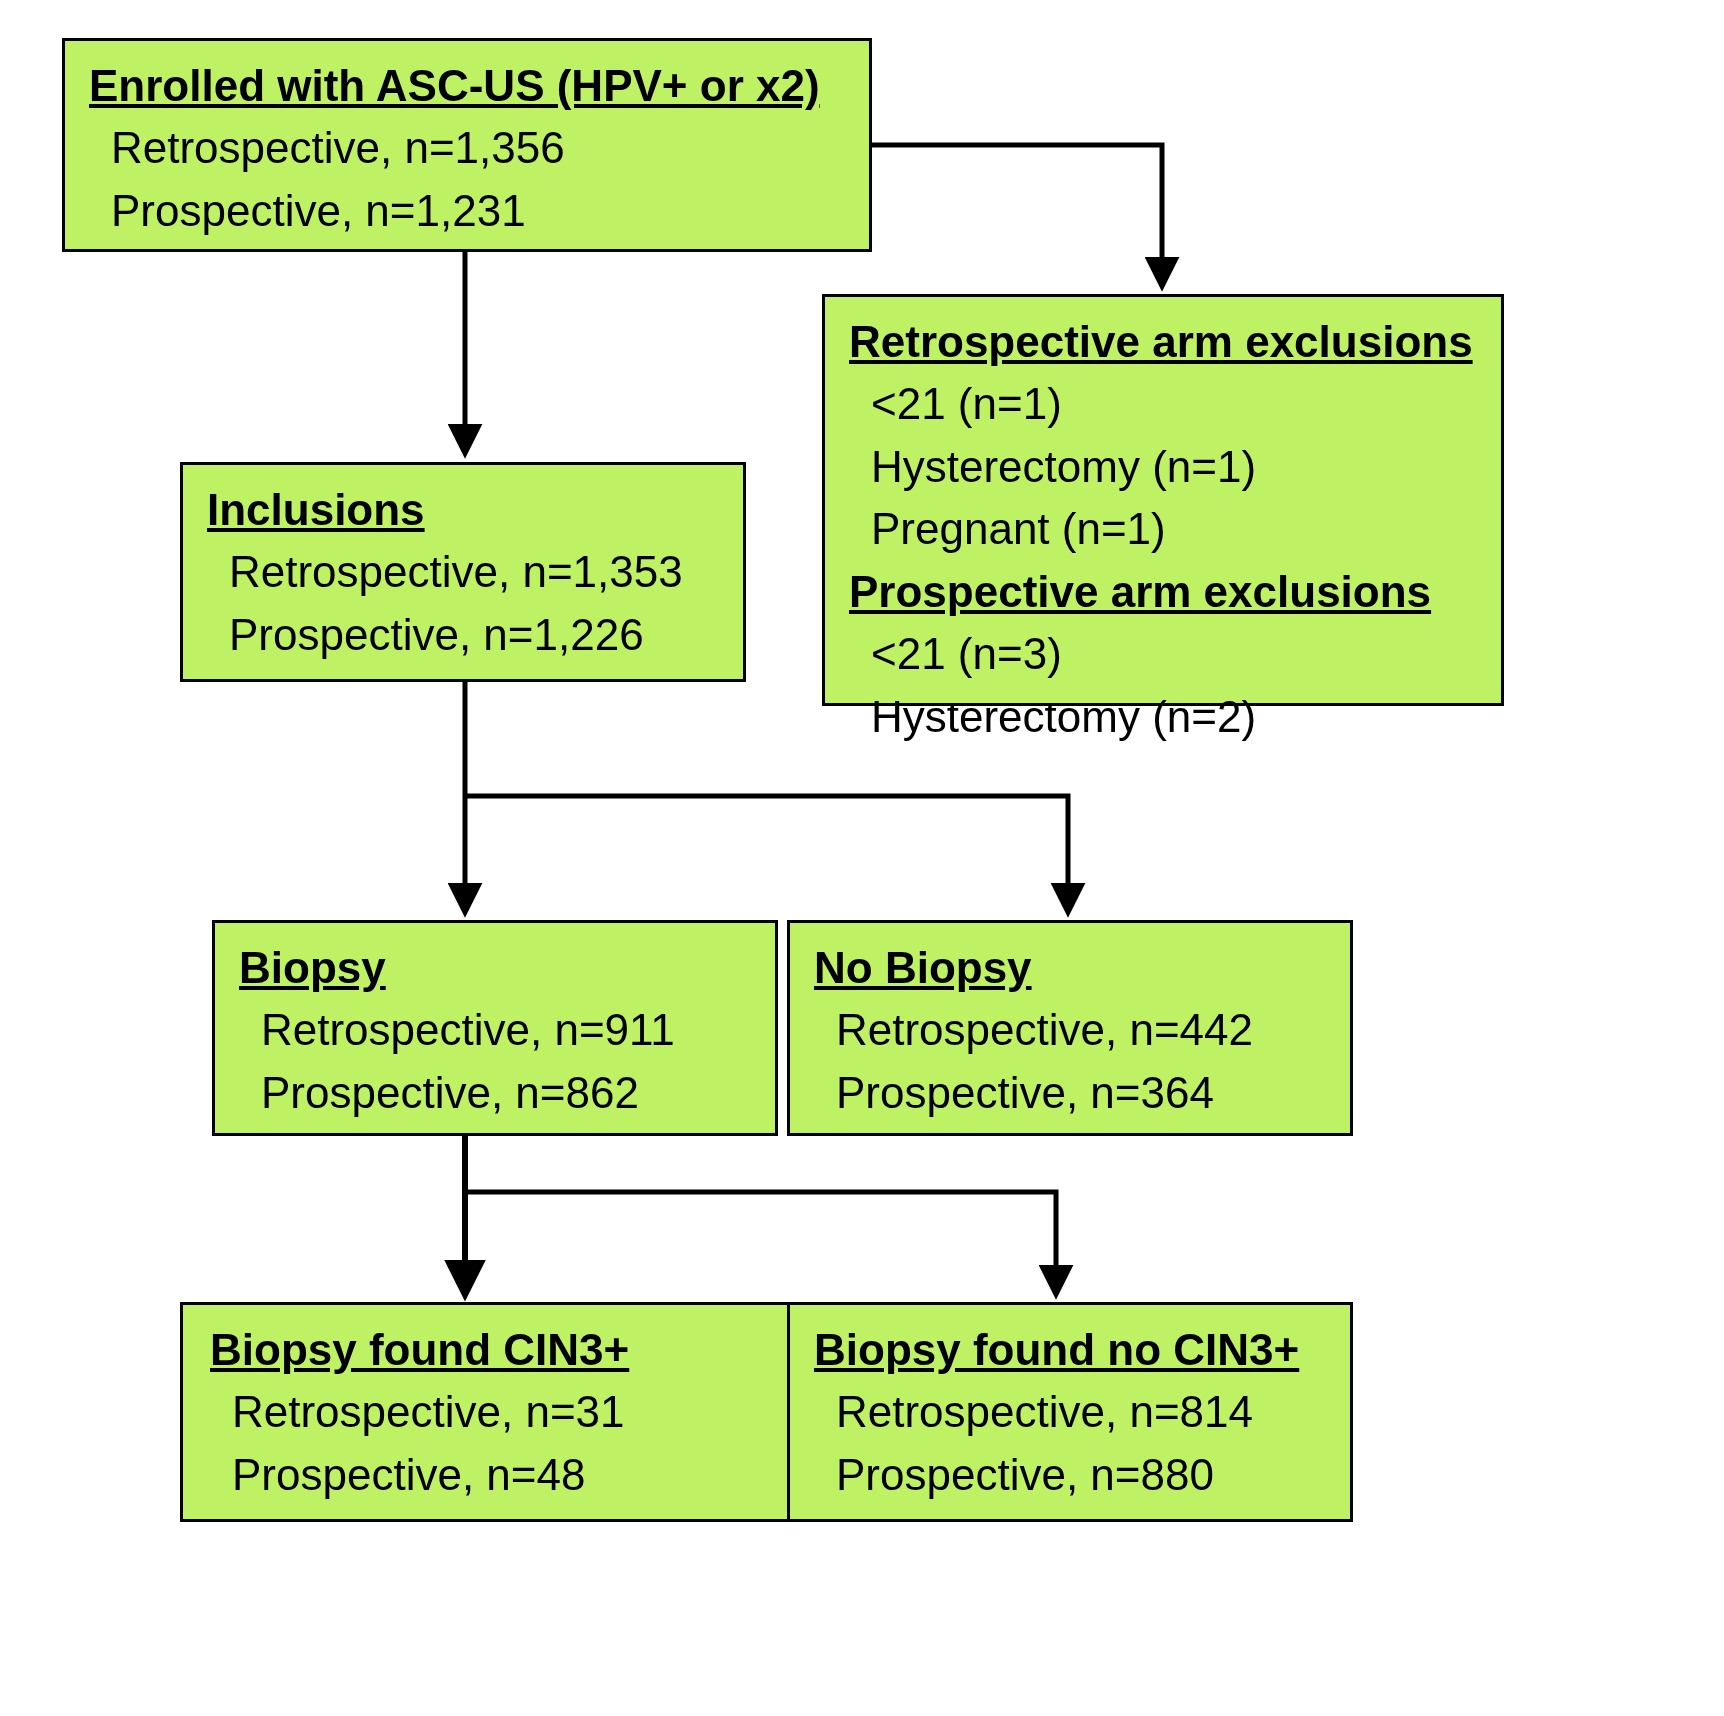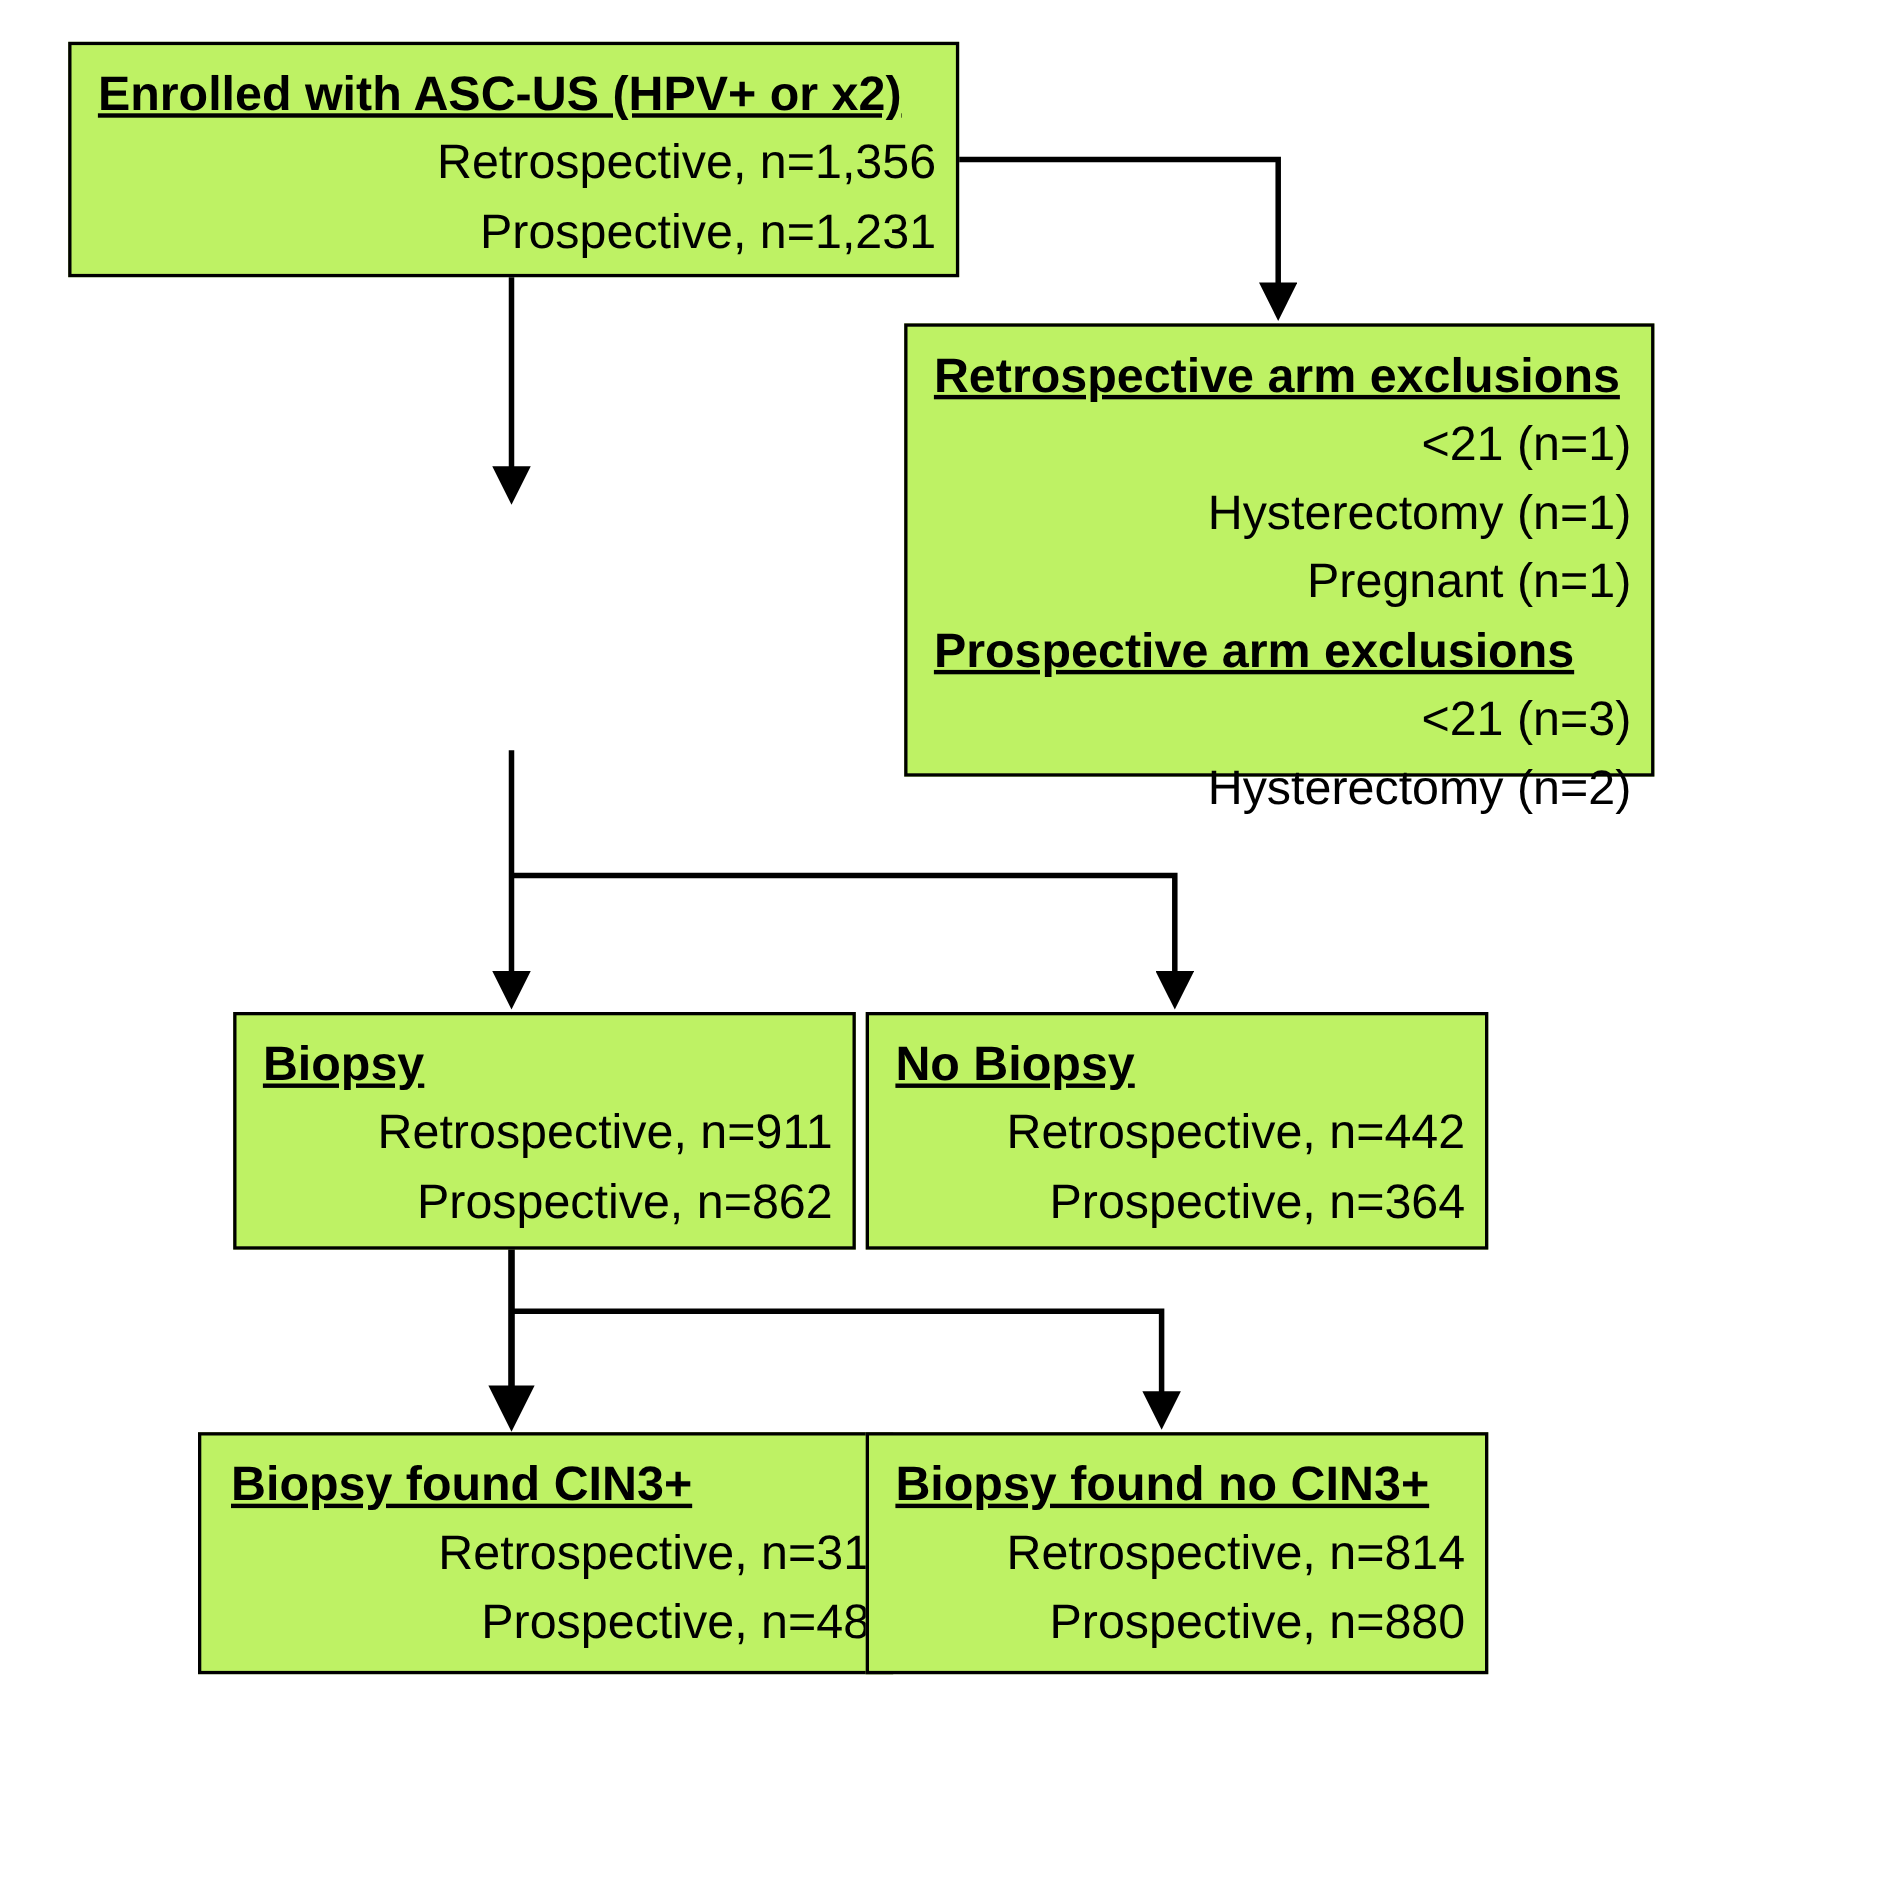--- a/index.html
+++ b/index.html
@@ -36,21 +36,20 @@
     z-index: 1;
   }
   .node-title {
     font-weight: bold;
     text-decoration: underline;
     white-space: nowrap;
   }
   .node-line {
     padding-left: 22px;
     white-space: nowrap;
-    text-align: right;
   }
   #n-enrolled  { left: 62px;  top: 38px;   width: 810px; height: 214px; }
   #n-exclusions{ left: 822px; top: 294px;  width: 682px; height: 412px; }
   #n-inclusions{ left: 180px; top: 462px;  width: 566px; height: 220px; }
   #n-biopsy    { left: 180px; top: 920px;  width: 566px; height: 216px; margin-left: 32px; }
   #n-nobiopsy  { left: 787px; top: 920px;  width: 566px; height: 216px; }
   #n-cin3      { left: 180px; top: 1302px; width: 632px; height: 220px; padding-left: 27px; }
   #n-nocin3    { left: 787px; top: 1302px; width: 566px; height: 220px; }
 </style>
 </head>
@@ -81,20 +80,25 @@
   <div class="node" id="n-exclusions">
     <div class="node-title">Retrospective arm exclusions</div>
     <div class="node-line">&lt;21 (n=1)</div>
     <div class="node-line">Hysterectomy (n=1)</div>
     <div class="node-line">Pregnant (n=1)</div>
     <div class="node-title">Prospective arm exclusions</div>
     <div class="node-line">&lt;21 (n=3)</div>
     <div class="node-line">Hysterectomy (n=2)</div>
   </div>
 
+  <div class="node" id="n-inclusions">
+    <div class="node-title">Inclusions</div>
+    <div class="node-line">Retrospective, n=1,353</div>
+    <div class="node-line">Prospective, n=1,226</div>
+  </div>
 
   <div class="node" id="n-biopsy">
     <div class="node-title">Biopsy</div>
     <div class="node-line">Retrospective, n=911</div>
     <div class="node-line">Prospective, n=862</div>
   </div>
 
   <div class="node" id="n-nobiopsy">
     <div class="node-title">No Biopsy</div>
     <div class="node-line">Retrospective, n=442</div>

